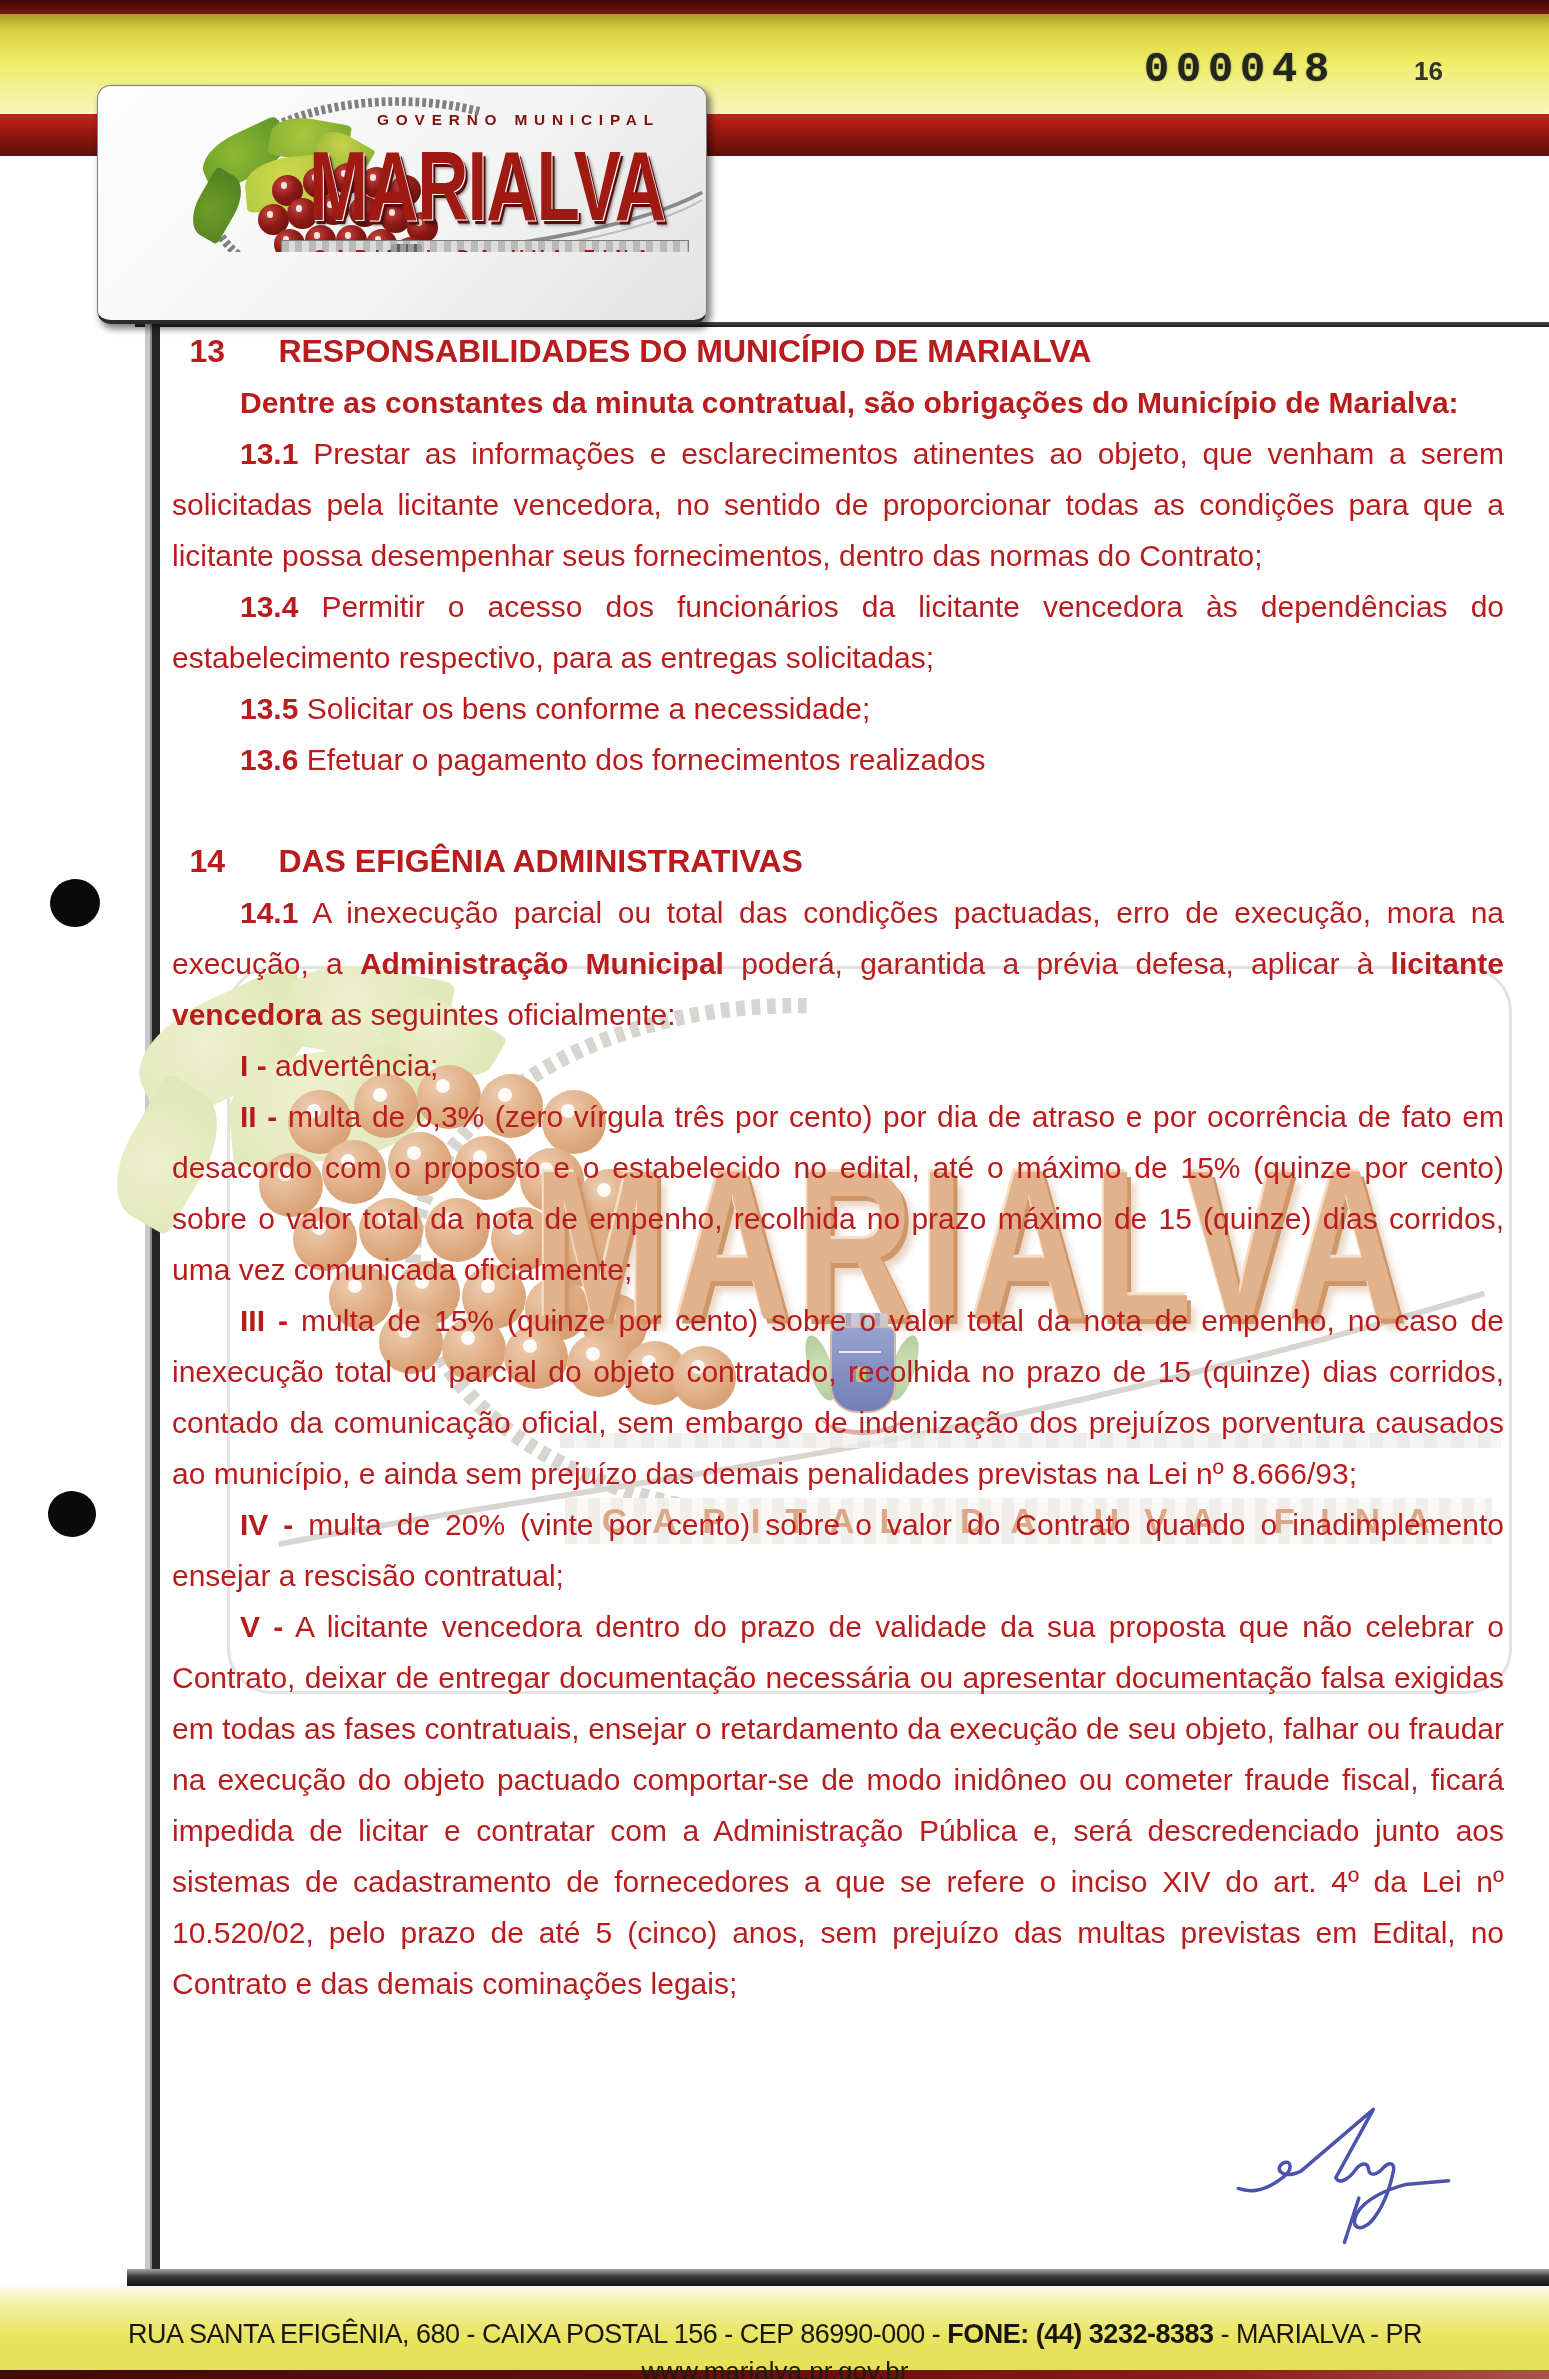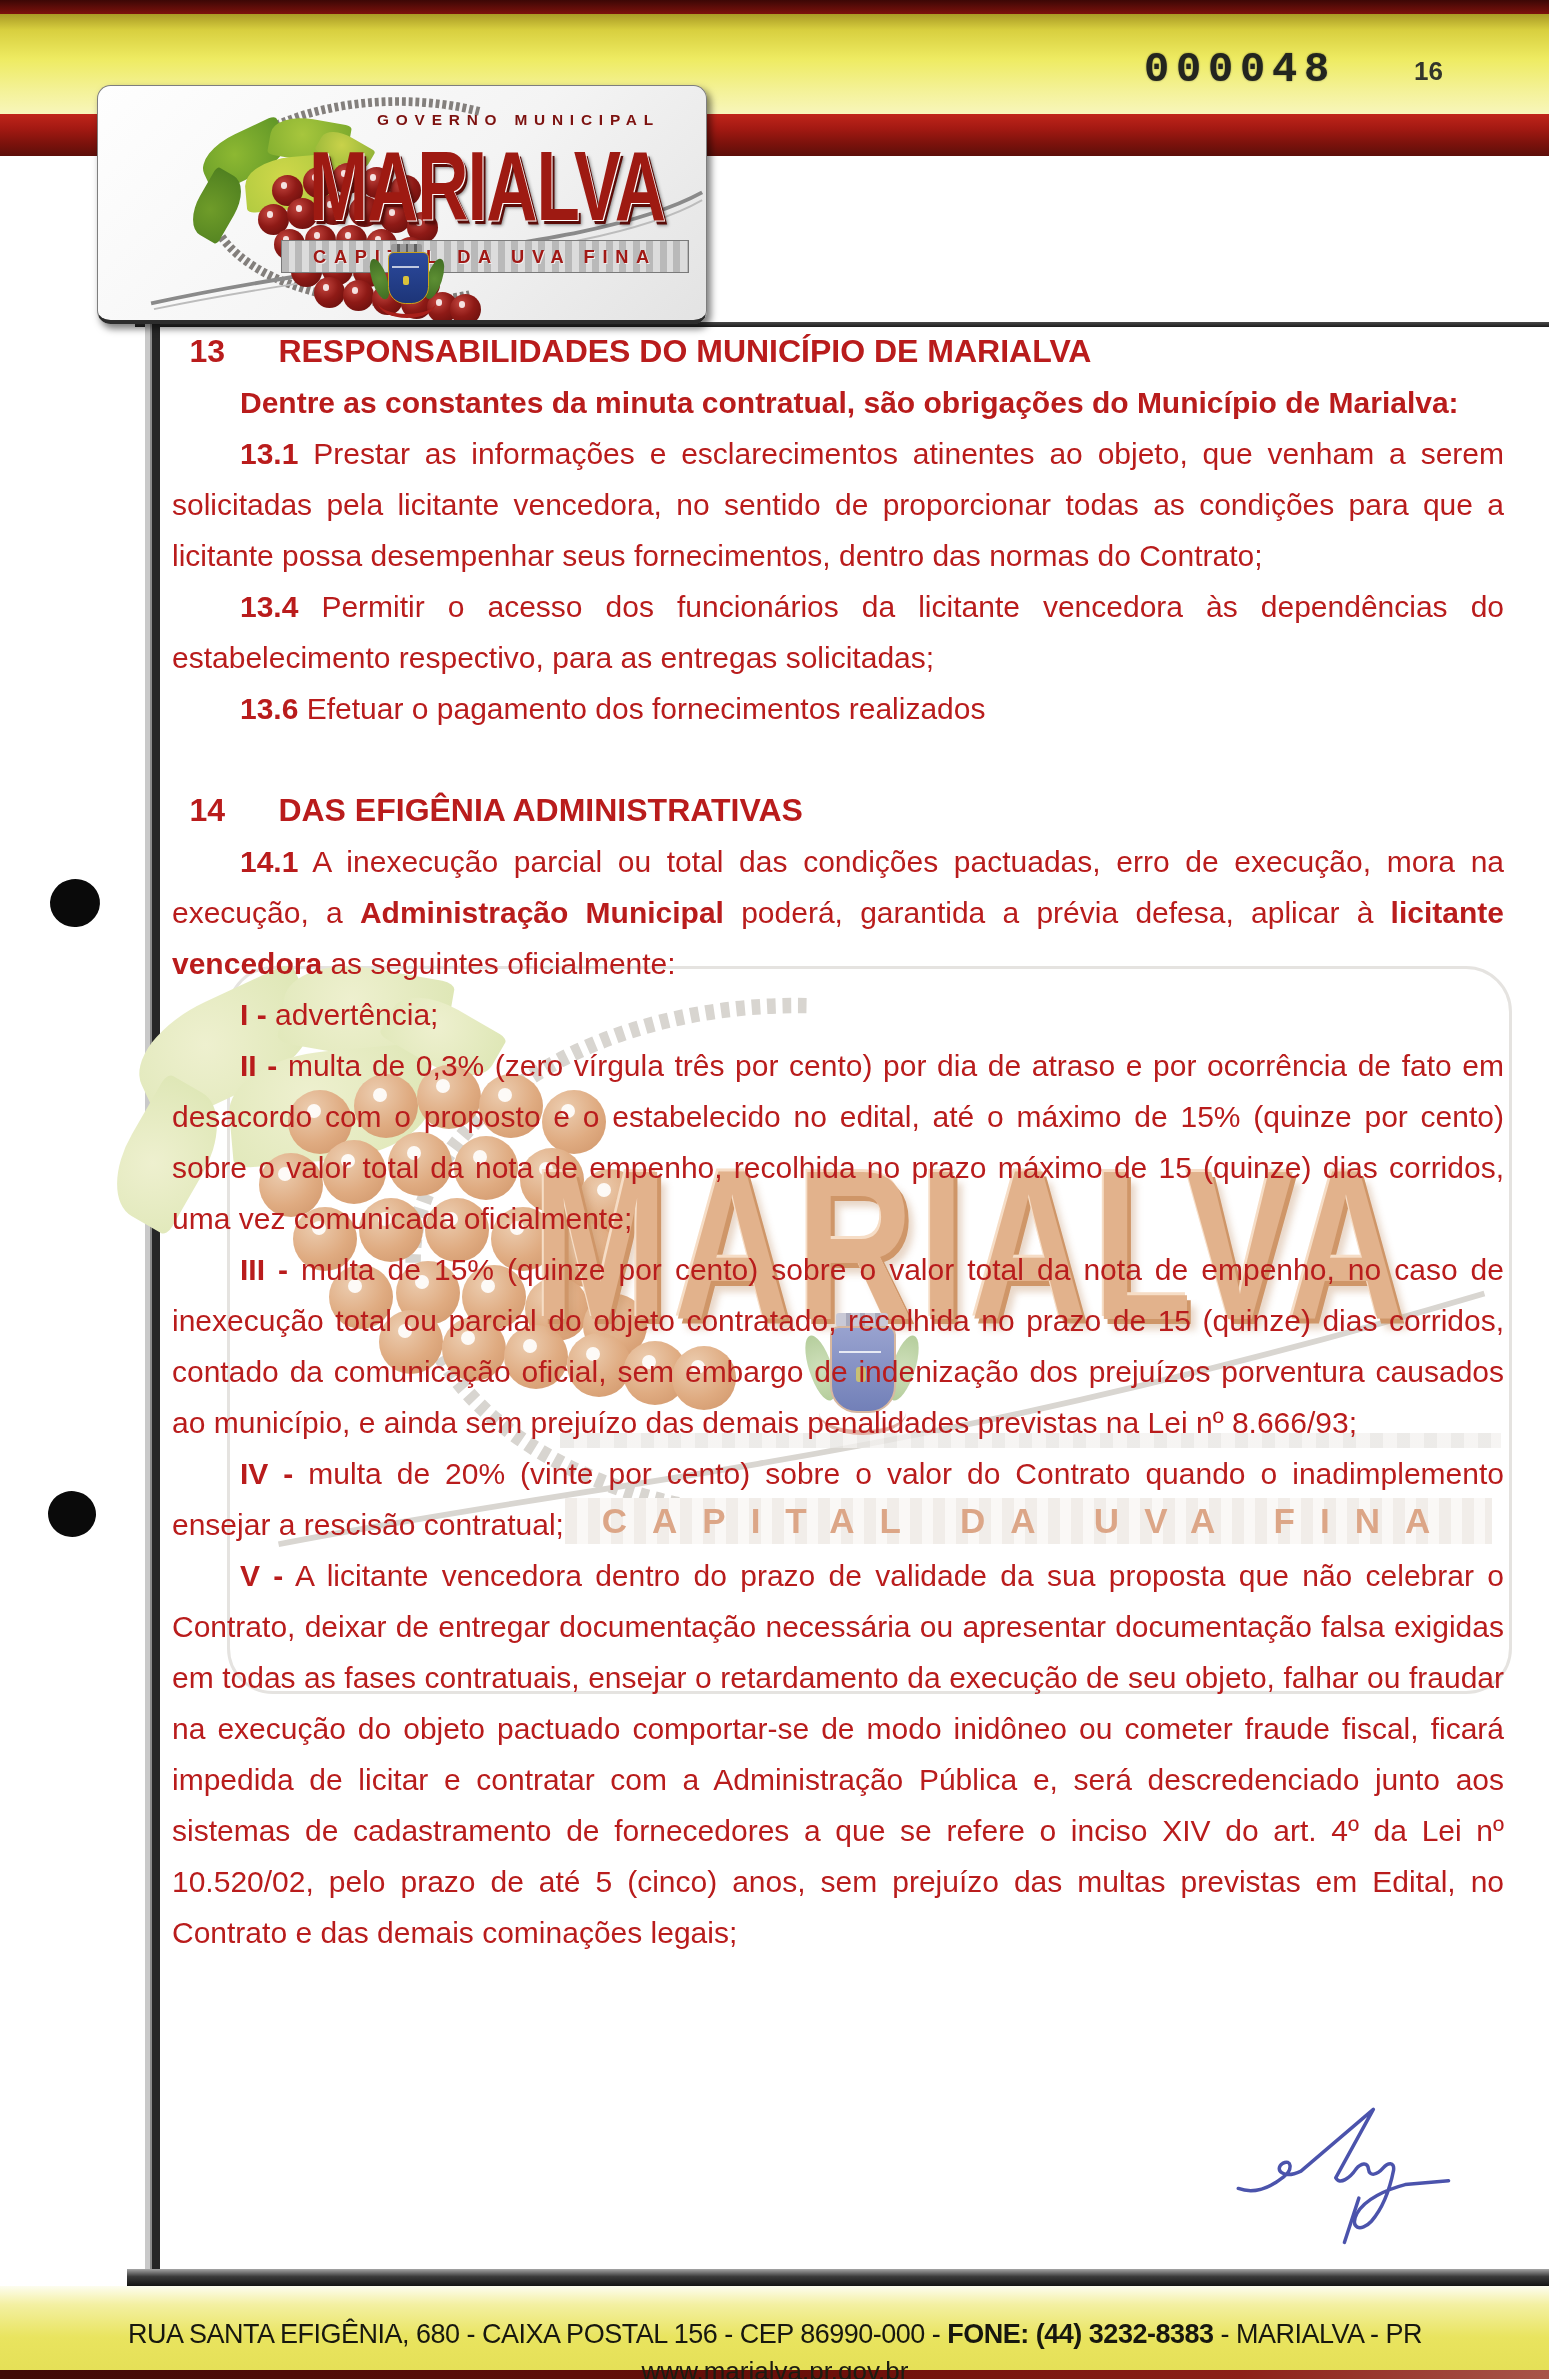--- a/index.html
+++ b/index.html
@@ -29,21 +29,21 @@
   
   .hole{position:absolute;background:#0a0a0a;border-radius:50%;z-index:5;}
   .hole.h1{left:50px;top:879px;width:50px;height:48px;transform:rotate(-8deg);}
   .hole.h2{left:48px;top:1491px;width:48px;height:46px;transform:rotate(6deg);}
 
   
   .logo-box{position:absolute;left:97px;top:85px;width:608px;height:234px;z-index:6;
             background:linear-gradient(135deg,#fefefe 0%,#f4f4f4 55%,#e3e3e3 100%);
             border:1.9px solid #7e7e7e;border-bottom:4.8px solid #2c2c2c;border-radius:13.5px;
             box-shadow:3.9px 4.8px 7.7px rgba(0,0,0,.5);}
-  .logo-layer{position:absolute;left:0;top:0;width:608px;height:234px;overflow:hidden;border-radius:21px;}
+  .logo-layer{position:absolute;left:0;top:0;width:608px;height:166px;overflow:hidden;border-radius:21px;}
   .logo-governo{position:absolute;left:237px;top:25px;width:367px;text-align:center;
             font-size:15.4px;font-weight:bold;letter-spacing:6.8px;color:#7d1210;}
   .logo-name{position:absolute;left:174px;top:44px;width:430px;text-align:center;
             font-size:71px;font-weight:800;letter-spacing:-1px;color:#9e1a12;
             transform:scaleY(1.38);transform-origin:top center;white-space:nowrap;
             text-shadow:1px 1px 0 #ffffff,2.9px 2.9px 0 #5b0c08,3.9px 3.9px 2.9px rgba(0,0,0,.45);}
   .logo-band{position:absolute;left:183px;top:154px;width:406px;height:31px;line-height:31px;
             background:repeating-linear-gradient(90deg,#b9b9b9 0 6.8px,#dcdcdc 6.8px 13.5px);
             border:1px solid #7a7a7a;text-align:center;font-size:18.3px;font-weight:bold;
             letter-spacing:7.7px;color:#a11815;text-shadow:1px 1px 0 #eee;}
@@ -359,20 +359,21 @@
   <div class="hole h2"></div>
 
   <div class="doc" id="doc-body">
       <div class="heading">
         <span class="hnum">13</span>
         <span>RESPONSABILIDADES DO MUNICÍPIO DE MARIALVA</span>
       </div>
       <p><b>Dentre as constantes da minuta contratual, são obrigações do Município de Marialva:</b></p>
       <p><b>13.1</b><span> Prestar as informações e esclarecimentos atinentes ao objeto, que venham a serem solicitadas pela licitante vencedora, no sentido de proporcionar todas as condições para que a licitante possa desempenhar seus fornecimentos, dentro das normas do Contrato;</span></p>
       <p><b>13.4</b><span> Permitir o acesso dos funcionários da licitante vencedora às dependências do estabelecimento respectivo, para as entregas solicitadas;</span></p>
+      <p><b>13.5</b><span> Solicitar os bens conforme a necessidade;</span></p>
       <p><b>13.6</b><span> Efetuar o pagamento dos fornecimentos realizados</span></p>
       <div class="spacer"></div>
       <div class="heading">
         <span class="hnum">14</span>
         <span>DAS EFIGÊNIA ADMINISTRATIVAS</span>
       </div>
       <p><b>14.1</b><span> A inexecução parcial ou total das condições pactuadas, erro de execução, mora na execução, a </span><b>Administração Municipal</b><span> poderá, garantida a prévia defesa, aplicar à </span><b>licitante vencedora</b><span> as seguintes oficialmente:</span></p>
       <p><b>I -</b><span> advertência;</span></p>
       <p><b>II -</b><span> multa de 0,3% (zero vírgula três por cento) por dia de atraso e por ocorrência de fato em desacordo com o proposto e o estabelecido no edital, até o máximo de 15% (quinze por cento) sobre o valor total da nota de empenho, recolhida no prazo máximo de 15 (quinze) dias corridos, uma vez comunicada oficialmente;</span></p>
       <p><b>III -</b><span> multa de 15% (quinze por cento) sobre o valor total da nota de empenho, no caso de inexecução total ou parcial do objeto contratado, recolhida no prazo de 15 (quinze) dias corridos, contado da comunicação oficial, sem embargo de indenização dos prejuízos porventura causados ao município, e ainda sem prejuízo das demais penalidades previstas na Lei nº 8.666/93;</span></p>

